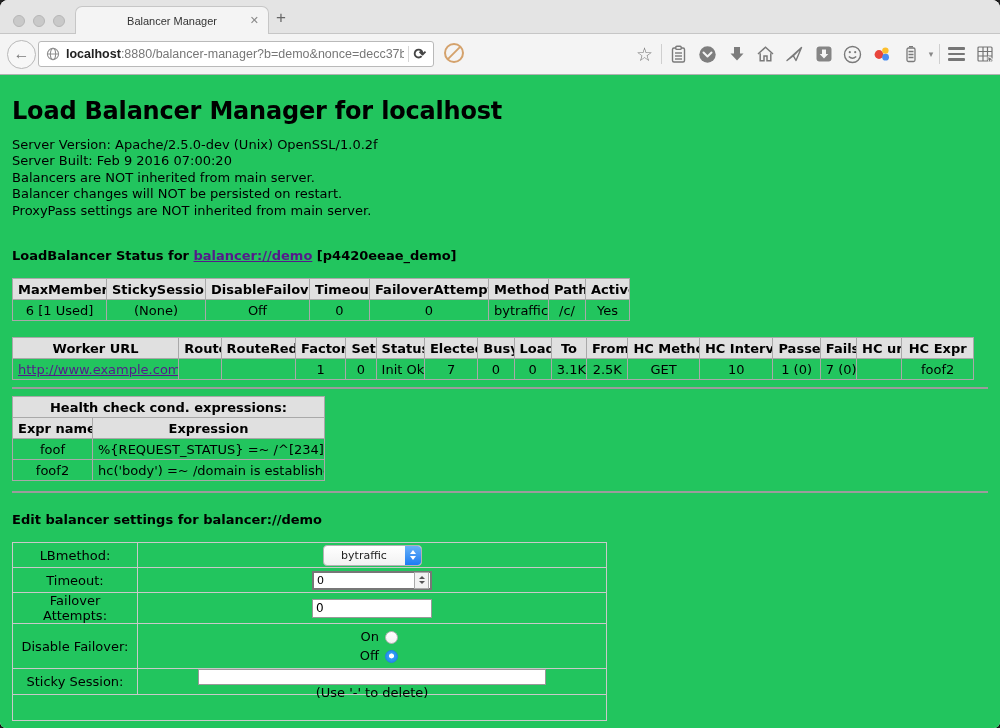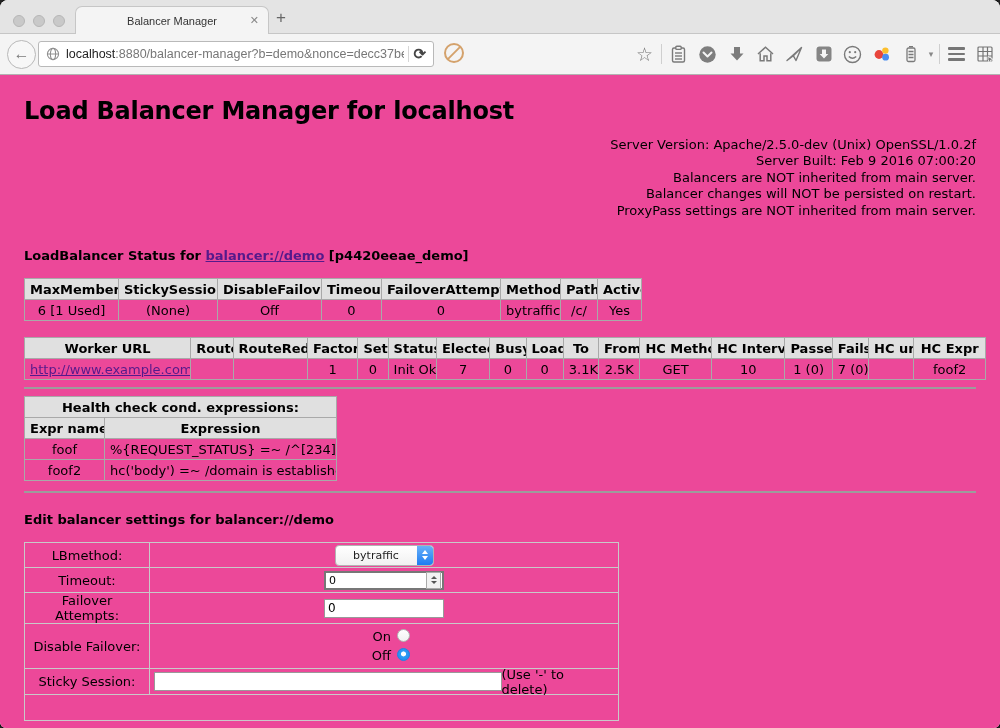--- a/index.html
+++ b/index.html
@@ -11,39 +11,39 @@
   .tab{position:absolute;left:75px;top:6px;width:192px;height:28px;background:#f4f4f4;border:1px solid #c6c6c6;border-bottom:none;border-radius:7px 7px 0 0;display:flex;align-items:center;justify-content:center;}
   .tab-title{font-size:11px;color:#333;}
   .tab-close{position:absolute;right:9px;top:7px;font-size:11px;color:#888;cursor:default;}
   .newtab{position:absolute;left:276px;top:8px;font-size:17px;color:#666;line-height:20px;}
   
   .navbar{position:relative;height:40px;background:#f4f4f4;border-bottom:1px solid #b2b2b2;}
   .back{position:absolute;left:7px;top:6px;width:27px;height:27px;border:1px solid #b8b8b8;border-radius:50%;background:#f7f7f7;color:#7b7b7b;font-size:16px;text-align:center;line-height:25px;}
   .urlbar{position:absolute;left:38px;top:7px;width:396px;height:26px;background:#fff;border:1px solid #b9b9b9;border-radius:3px;box-sizing:border-box;display:flex;align-items:center;overflow:hidden;}
   .globe{margin:0 6px 0 7px;flex:0 0 auto;display:flex;}
   .urltext{flex:1;font-size:12.5px;color:#777;white-space:nowrap;overflow:hidden;}
-  .urltext b{color:#222;font-weight:normal;}
+  .urltext b{color:#222;font-weight:bold;}
   .url-sep{width:1px;height:16px;background:#d6d6d6;margin:0 4px;}
   .reload{font-size:15px;color:#444;margin-right:7px;font-weight:bold;}
   .blockicon{position:absolute;left:444px;top:9px;width:20px;height:20px;border:2px solid #cf9455;border-radius:50%;box-sizing:border-box;opacity:.85;}
   .blockicon:before{content:"";position:absolute;left:-1px;top:7px;width:18px;height:2px;background:#cf9455;transform:rotate(-45deg);}
   .searchbar{position:absolute;left:477px;top:7px;width:141px;height:26px;background:#fff;border:1px solid #b9b9b9;border-radius:3px;box-sizing:border-box;display:flex;align-items:center;}
   .searchbar input{border:none;outline:none;flex:1;font-size:12.5px;color:#444;font-family:"Liberation Sans",sans-serif;background:transparent;min-width:0;}
   .mag{margin:0 5px 0 7px;display:flex;}
   .toolicons{position:absolute;left:630px;top:0;height:40px;display:flex;align-items:center;}
   .ticon{width:29px;height:40px;display:flex;align-items:center;justify-content:center;}
   .tsep{width:1px;height:20px;background:#cfcfcf;margin:0 2px;}
   .star{font-size:19px;color:#757575;line-height:19px;}
   .caret{font-size:9px;color:#888;width:12px;}
   .burger{width:17px;display:flex;flex-direction:column;gap:3px;}
   .burger i{height:2.5px;background:#767676;border-radius:1px;}
   
-  .content{height:654px;padding:0 24px;overflow:hidden;background:#ec4899;color:#000;font-family:"DejaVu Sans",sans-serif;font-size:13px;}
+  .content{height:654px;padding:0 12px;overflow:hidden;background:#22c55e;color:#000;font-family:"DejaVu Sans",sans-serif;font-size:13px;}
   h1{font-size:24px;margin:22px 0 12px;font-weight:bold;letter-spacing:-0.2px;}
-  .server-info div{line-height:16.4px;text-align:right;}
+  .server-info div{line-height:16.4px;}
   h3{font-size:13px;font-weight:bold;}
   .h3-status{margin:29px 0 15px;}
   .h3-edit{margin:19px 0 15px;}
   a.vlink{color:#551a8b;text-decoration:underline;}
   table.data{border-collapse:collapse;border:1px solid #848484;table-layout:fixed;}
   table.data th{background:#e0e0e0;font-weight:bold;}
   table.data th,table.data td{border:1px solid #a9a9a9;font-size:13px;padding:1px 5px;text-align:center;height:18px;white-space:nowrap;overflow:hidden;}
   td.left{text-align:left;}
   .tbl1{margin-bottom:16px;width:617px;}
   .tbl2{width:962px;}
@@ -66,22 +66,22 @@
   .numinput input{border:none;outline:none;flex:1;min-width:0;font-size:11px;font-family:"DejaVu Sans",sans-serif;padding:0 3px;}
   .spinbox{width:13px;height:15px;border:1px solid #aaa;background:#f2f2f2;margin-right:1px;display:flex;flex-direction:column;align-items:center;justify-content:center;}
   .spinbox i{width:0;height:0;border-left:3px solid transparent;border-right:3px solid transparent;}
   .spinbox .up{border-bottom:3.5px solid #555;margin-bottom:1.5px;}
   .spinbox .dn{border-top:3.5px solid #555;}
   .txtinput{height:19px;border:1px solid #999;background:#fff;font-size:12px;font-family:"DejaVu Sans",sans-serif;box-sizing:border-box;padding:0 3px;outline:none;}
   .radio{display:inline-block;width:13px;height:13px;border-radius:50%;border:1px solid #b0b0b0;background:linear-gradient(#fff,#f2f2f2);box-sizing:border-box;vertical-align:middle;}
   .radio.checked{background:radial-gradient(circle at 50% 45%,#fff 0,#fff 2.2px,#2f9cf5 2.8px,#1d84ea 100%);border-color:#2482e2;}
   .checkbox{display:inline-block;width:12px;height:12px;border-radius:2.5px;border:1px solid #b0b0b0;background:linear-gradient(#fff,#f3f3f3);vertical-align:middle;box-sizing:border-box;}
   .radiocol{display:flex;flex-direction:column;align-items:center;gap:4px;padding:5px 0;}
-  .radioline{display:flex;align-items:flex-start;gap:6px;width:52px;justify-content:flex-end;}
-  .sticky-row{display:flex;align-items:center;justify-content:space-between;height:25px;}
+  .radioline{display:flex;align-items:flex-end;gap:6px;width:52px;justify-content:flex-end;}
+  .sticky-row{display:flex;align-items:center;justify-content:space-between;height:25px;flex-direction:column;}
   .addworker-row{display:flex;align-items:center;height:26px;}
   .submitcell{text-align:center;height:25px;}
   svg.gi{display:block;}
 </style>
 </head>
 <body>
 
 <div class="window">
 
   <div class="tabbar">

